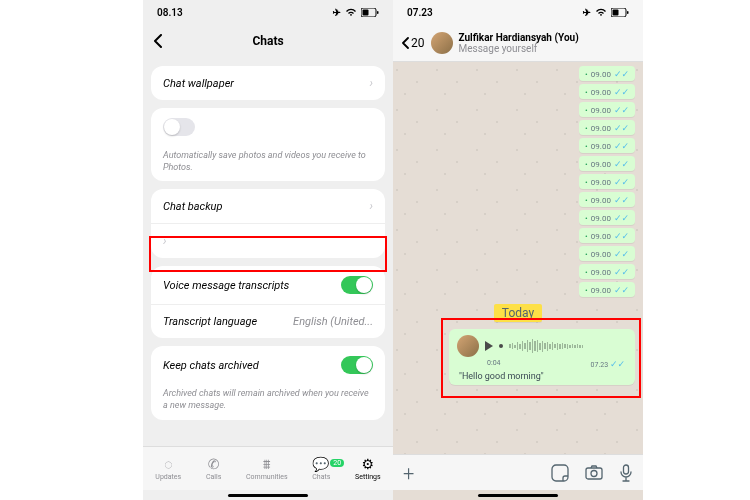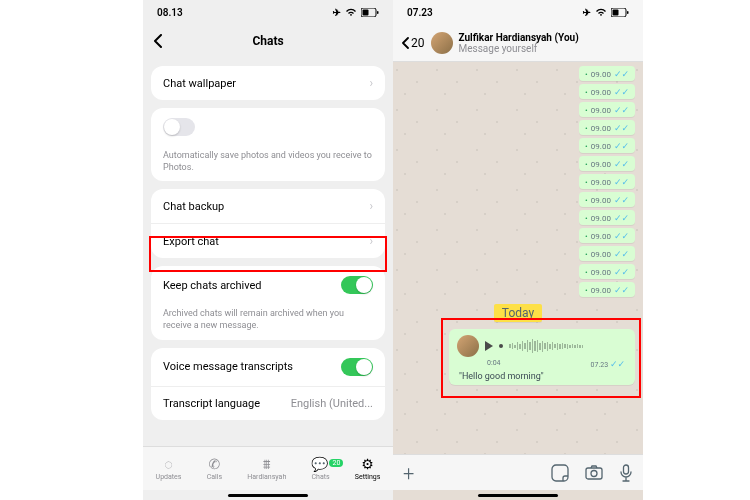--- a/index.html
+++ b/index.html
@@ -5,21 +5,21 @@
   * { margin:0; padding:0; box-sizing:border-box; font-family:-apple-system,BlinkMacSystemFont,"Segoe UI",Roboto,Helvetica,Arial,sans-serif; }
   body { background:#fff; width:750px; height:500px; overflow:hidden; display:flex; justify-content:center; }
   .wrap { display:flex; gap:0;margin-left:36px; }
   .phone { width:250px; height:500px; background:#efefef; position:relative; display:flex; flex-direction:column; overflow:hidden; }
   .phone.right { background:#e5ddd5; }
   .statusbar { height:24px; display:flex; justify-content:space-between; align-items:center; padding:0 14px; font-size:10px; font-weight:600; background:transparent; }
   .statusbar .icons { display:flex; gap:4px; align-items:center; }
   .navbar { height:34px; display:flex; align-items:center; justify-content:center; position:relative; font-size:12px; font-weight:700; }
   .navbar .back { position:absolute; left:10px; font-size:14px; font-weight:700; }
   .content { flex:1; overflow:hidden; padding:0 8px; }
-  .group { background:#fff; border-radius:12px; margin:8px 0; overflow:hidden; }
+  .group { background:#fff; border-radius:12px; margin:8px 0; overflow:hidden;font-style:italic; }
   .row { display:flex; align-items:center; justify-content:space-between; padding:10px 12px; font-size:11px; border-top:1px solid #eee; min-height:34px; }
   .row:first-child { border-top:none; }
   .row .label { flex:1; }
   .row .sub { color:#8e8e93; font-size:11px; }
   .chev { color:#c7c7cc; font-size:12px; }
   .helper { font-size:9px; color:#8e8e93; padding:4px 12px 8px; line-height:1.3; }
   .toggle { width:32px; height:18px; background:#e5e5ea; border-radius:10px; position:relative; }
   .toggle.on { background:#34c759; }
   .toggle .knob { width:16px; height:16px; background:#fff; border-radius:50%; position:absolute; top:1px; left:1px; box-shadow:0 1px 2px rgba(0,0,0,.2); }
   .toggle.on .knob { left:15px; }
@@ -112,63 +112,62 @@
         </div>
         <div class="helper">Automatically save photos and videos you receive to Photos.</div>
       </div>
 
       <div class="group">
         <div class="row">
           <span class="label">Chat backup</span>
           <span class="chev">›</span>
         </div>
         <div class="row">
-          <span class="label">Export chat</span>
           <span class="chev">›</span>
+        </div>
+      </div>
+
+      <div class="group">
+        <div class="row">
+          <span class="label">Voice message transcripts</span>
+          <span class="toggle on">
+              <span class="knob"></span>
+            </span>
+        </div>
+        <div class="row">
+          <span class="label">Transcript language</span>
+          <span class="sub">English (United...</span>
         </div>
       </div>
 
       <div class="group">
         <div class="row">
           <span class="label">Keep chats archived</span>
           <span class="toggle on">
               <span class="knob"></span>
             </span>
         </div>
         <div class="helper">Archived chats will remain archived when you receive a new message.</div>
       </div>
 
-      <div class="group">
-        <div class="row">
-          <span class="label">Voice message transcripts</span>
-          <span class="toggle on">
-              <span class="knob"></span>
-            </span>
-        </div>
-        <div class="row">
-          <span class="label">Transcript language</span>
-          <span class="sub">English (United...</span>
-        </div>
-      </div>
-
 
     </div>
 
     <div class="tabbar">
       <div class="tab">
         <span class="ic">◌</span>
         <span>Updates</span>
       </div>
       <div class="tab">
         <span class="ic">✆</span>
         <span>Calls</span>
       </div>
       <div class="tab">
         <span class="ic">⩩</span>
-        <span>Hardiansyah</span>
+        <span>Communities</span>
       </div>
       <div class="tab" style="position:relative;">
         <span class="ic">💬</span>
         <span class="badge" style="left:18px;">20</span>
         <span>Chats</span>
       </div>
       <div class="tab active">
         <span class="ic">⚙︎</span>
         <span>Settings</span>
       </div>

